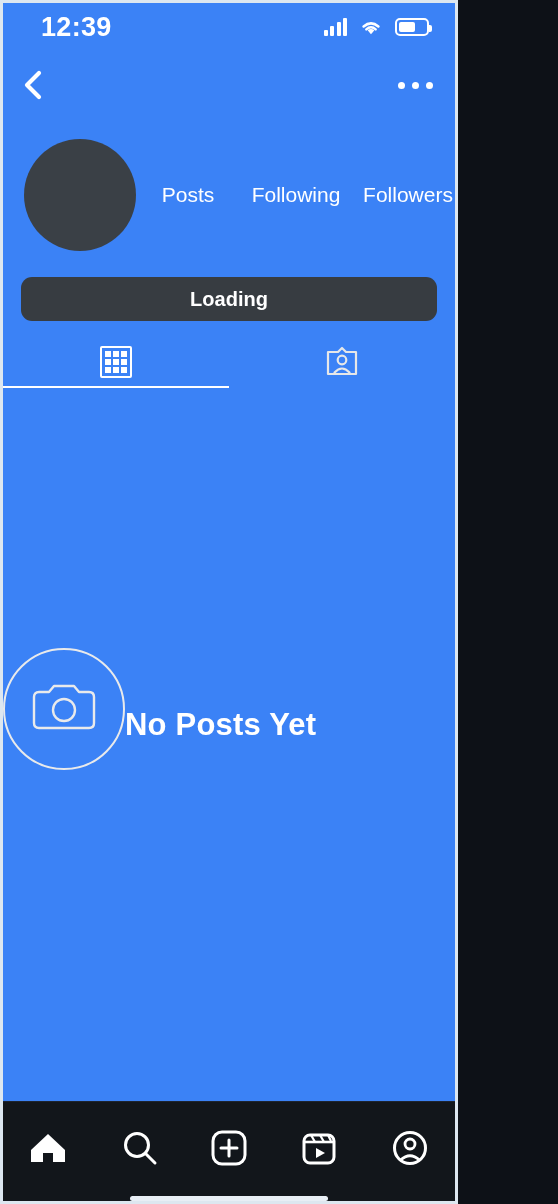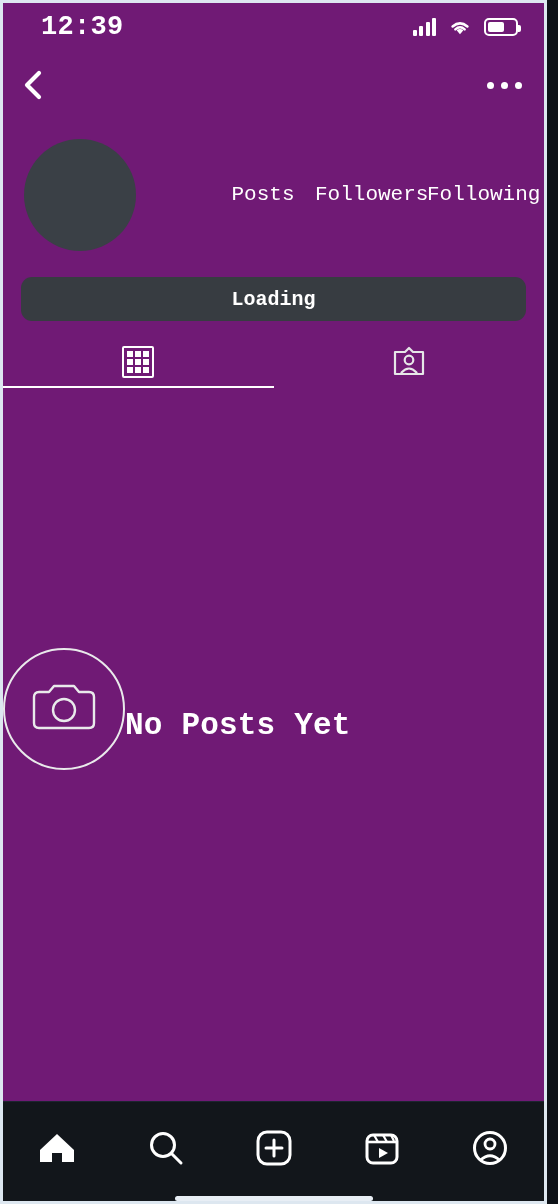--- a/index.html
+++ b/index.html
@@ -4,28 +4,27 @@
 <style>
   * { margin:0; padding:0; box-sizing:border-box; }
   html, body {
     width:558px; height:1204px;
     background:#0d1117;
     font-family:"Liberation Sans", sans-serif;
     overflow:hidden;
   }
   .phone {
     position:relative;
-    width:547px; height:1204px;
-    background:#701a75;
+    width:458px; height:1204px;
+    background:#3b82f6;
     border-left:3px solid #dde7f0;
     border-right:3px solid #dde7f0;
     border-top:3px solid #dde7f0;
     border-bottom:3px solid #dde7f0;
     overflow:hidden;
-    font-family:Liberation Mono, monospace;
   }
 
   
   .statusbar {
     position:absolute; top:0; left:0; right:0; height:48px;
     display:flex; align-items:center; justify-content:space-between;
     padding:0 26px 0 38px;
   }
   .clock {
     color:#ffffff; font-size:27px; font-weight:bold;
@@ -168,27 +167,27 @@
     </div>
   </div>
 
   <div class="profile-row">
     <div class="avatar"></div>
     <div class="stats">
       <div class="stat posts">
         <div class="stat-count"></div>
         <div class="stat-label">Posts</div>
       </div>
+      <div class="stat following">
+        <div class="stat-count"></div>
+        <div class="stat-label">Following</div>
+      </div>
       <div class="stat followers">
         <div class="stat-count"></div>
         <div class="stat-label">Followers</div>
-      </div>
-      <div class="stat following">
-        <div class="stat-count"></div>
-        <div class="stat-label">Following</div>
       </div>
     </div>
   </div>
 
   <div class="loading-btn">
     <span>Loading</span>
   </div>
 
   <div class="tabbar">
     <div class="tab active">

